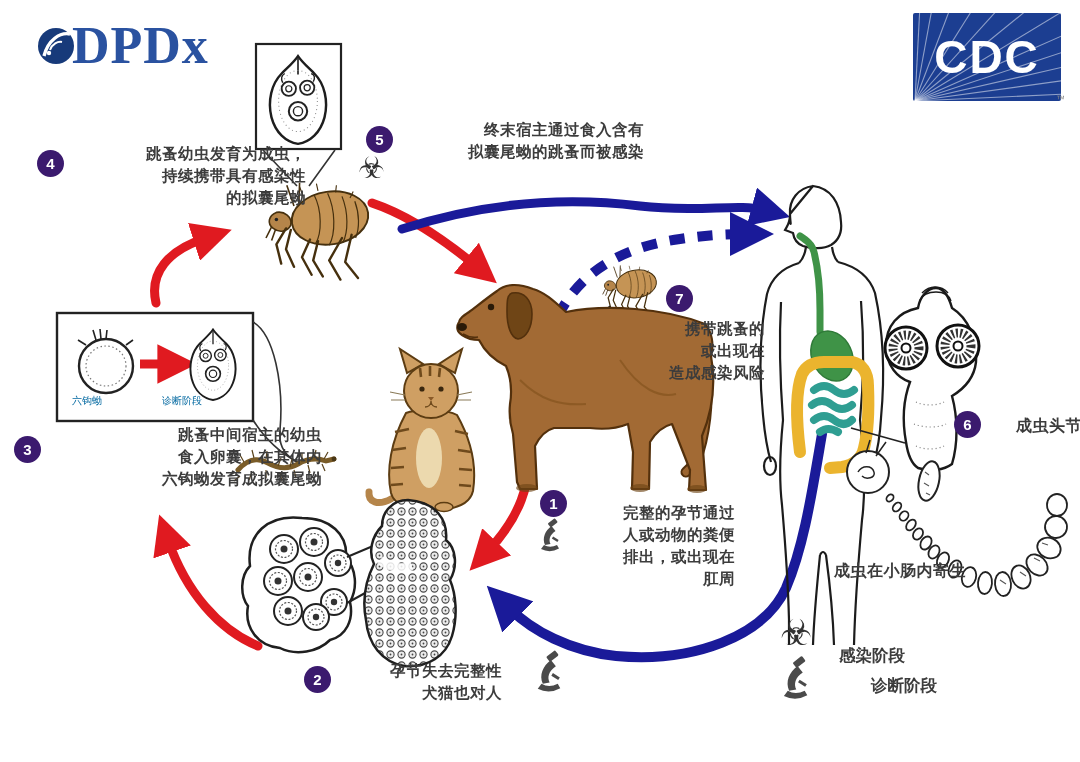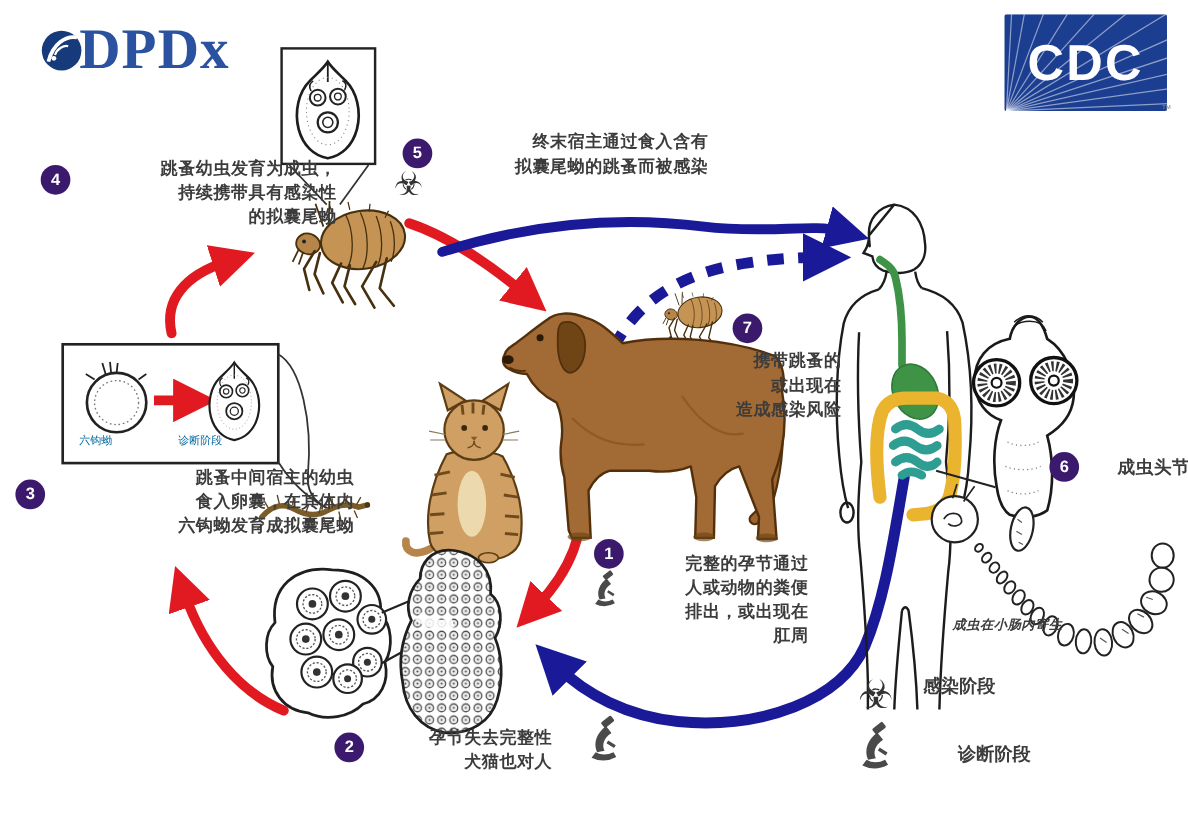--- a/index.html
+++ b/index.html
@@ -325,22 +325,22 @@
 拟囊尾蚴的跳蚤而被感染</div>
 
 <div class="badge" style="left:954px;top:411px;">6</div>
 <div class="note" style="left:992px;top:415px;width:90px;font-size:16px;">成虫头节</div>
 
 <div class="badge" style="left:666px;top:285px;">7</div>
 <div class="note" style="left:650px;top:318px;width:115px;">携带跳蚤的
 或出现在
 造成感染风险</div>
 
-<div class="note" style="left:806px;top:560px;width:160px;font-size:12px;font-style:italic;">成虫在小肠内寄生</div>
+<div class="note" style="left:806px;top:560px;width:160px;font-size:16px;">成虫在小肠内寄生</div>
 
 <span class="inset-label" style="left:72px;top:394px;">六钩蚴</span>
 <span class="inset-label" style="left:162px;top:394px;">诊断阶段</span>
 
 <span class="bio" style="left:780px;top:612px;font-size:36px;">☣</span>
-<span class="legend-label" style="left:839px;top:613px;font-family:Liberation Mono, monospace;">感染阶段</span>
+<span class="legend-label" style="left:839px;top:645px;font-family:Liberation Mono, monospace;">感染阶段</span>
 <span class="legend-label" style="left:839px;top:675px;margin-left:32px;">诊断阶段</span>
 
 </div>
 
 </body></html>

